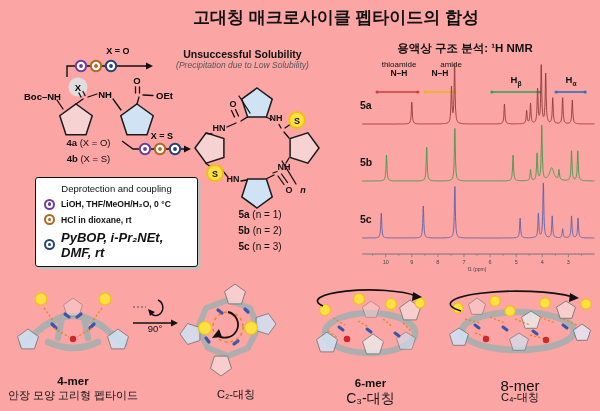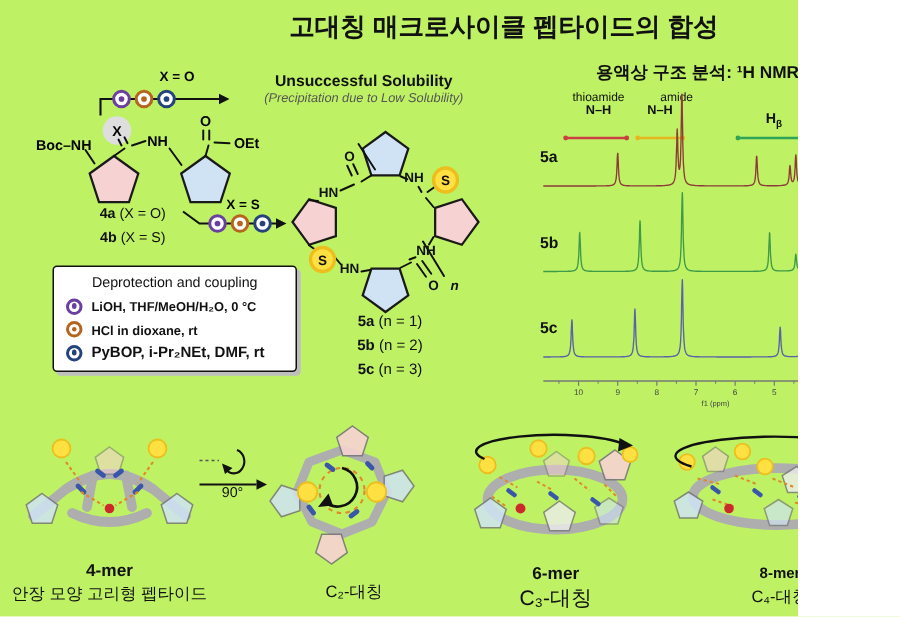--- a/index.html
+++ b/index.html
@@ -1,16 +1,16 @@
 <!DOCTYPE html>
 <html><head>
 <meta charset="utf-8">
 <style>
   html,body{margin:0;padding:0;background:#fff;}
-  .page{position:relative;width:532px;height:411px;background:#bef264;overflow:hidden;
+  .page{position:relative;width:600px;height:411px;background:#fca5a5;overflow:hidden;
         font-family:"Liberation Sans","DejaVu Sans",sans-serif;color:#111;}
   .abs{position:absolute;}
   .ctr{text-align:center;}
   svg{position:absolute;overflow:visible;}
   svg text{font-family:"Liberation Sans","DejaVu Sans",sans-serif;}
   .cond-row{display:flex;align-items:center;gap:6px;margin-top:4.5px;}
   .cond-icon{width:11px;height:11px;border-radius:50%;border:2.2px solid #000;
              display:flex;align-items:center;justify-content:center;flex:0 0 auto;box-sizing:border-box;}
   .cond-dot{width:3.6px;height:3.6px;border-radius:50%;}
   .box{box-sizing:border-box;border:1.8px solid #111;border-radius:3px;background:#fff;
@@ -163,21 +163,21 @@
     <div class="cond-row">
       <span class="cond-icon" style="border-color: rgb(181, 101, 29);">
         <span class="cond-dot" style="background: rgb(181, 101, 29);"></span>
         </span>
       <span style="font-size:8.6px;font-weight:600;">HCl in dioxane, rt</span>
     </div>
     <div class="cond-row">
       <span class="cond-icon" style="border-color: rgb(36, 66, 124);">
         <span class="cond-dot" style="background: rgb(36, 66, 124);"></span>
         </span>
-      <span style="font-size:10px;font-weight:600;">PyBOP, i-Pr₂NEt, DMF, rt</span>
+      <span style="font-size:13px;font-weight:600;font-style:italic;">PyBOP, i-Pr₂NEt, DMF, rt</span>
     </div>
   </div>
 
   <div class="abs ctr" style="left:350px;top:41px;width:230px;font-size:11.5px;font-weight:bold;">용액상 구조 분석: ¹H NMR</div>
 
   <div class="abs ctr" style="left:372px;top:60px;width:54px;line-height:1.15;">
     <div style="font-size:8px;">thioamide</div>
     <div style="font-size:8.5px;font-weight:bold;">N–H</div>
   </div>
   <div class="abs ctr" style="left:418px;top:60px;width:44px;line-height:1.15;">
@@ -373,16 +373,16 @@
     </g>
     <path d="M16,28 A57,11 0 0 1 128,14" stroke="#111" stroke-width="1.6" fill="none"></path>
     <polygon points="125,10 134,15 124,19" fill="#111"></polygon>
   </svg>
 
   <div class="abs ctr" style="left:8px;top:375px;width:130px;font-size:11.5px;font-weight:bold;">4-mer</div>
   <div class="abs ctr" style="left:0px;top:388px;width:146px;font-size:11px;">안장 모양 고리형 펩타이드</div>
   <div class="abs ctr" style="left:186px;top:387px;width:100px;font-size:11px;">C₂-대칭</div>
   <div class="abs ctr" style="left:303px;top:377px;width:135px;font-size:11.5px;font-weight:bold;">6-mer</div>
   <div class="abs ctr" style="left:303px;top:390px;width:135px;font-size:14px;">C₃-대칭</div>
-  <div class="abs ctr" style="left:445px;top:377px;width:150px;font-size:10px;font-weight:bold;">8-mer</div>
+  <div class="abs ctr" style="left:445px;top:377px;width:150px;font-size:15px;font-weight:normal;">8-mer</div>
   <div class="abs ctr" style="left:445px;top:390px;width:150px;font-size:11px;">C₄-대칭</div>
 
 </div>
 
 </body></html>

